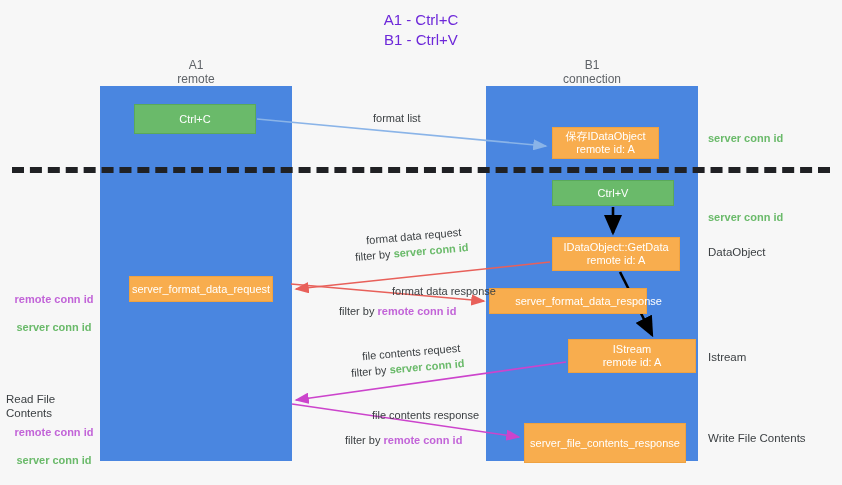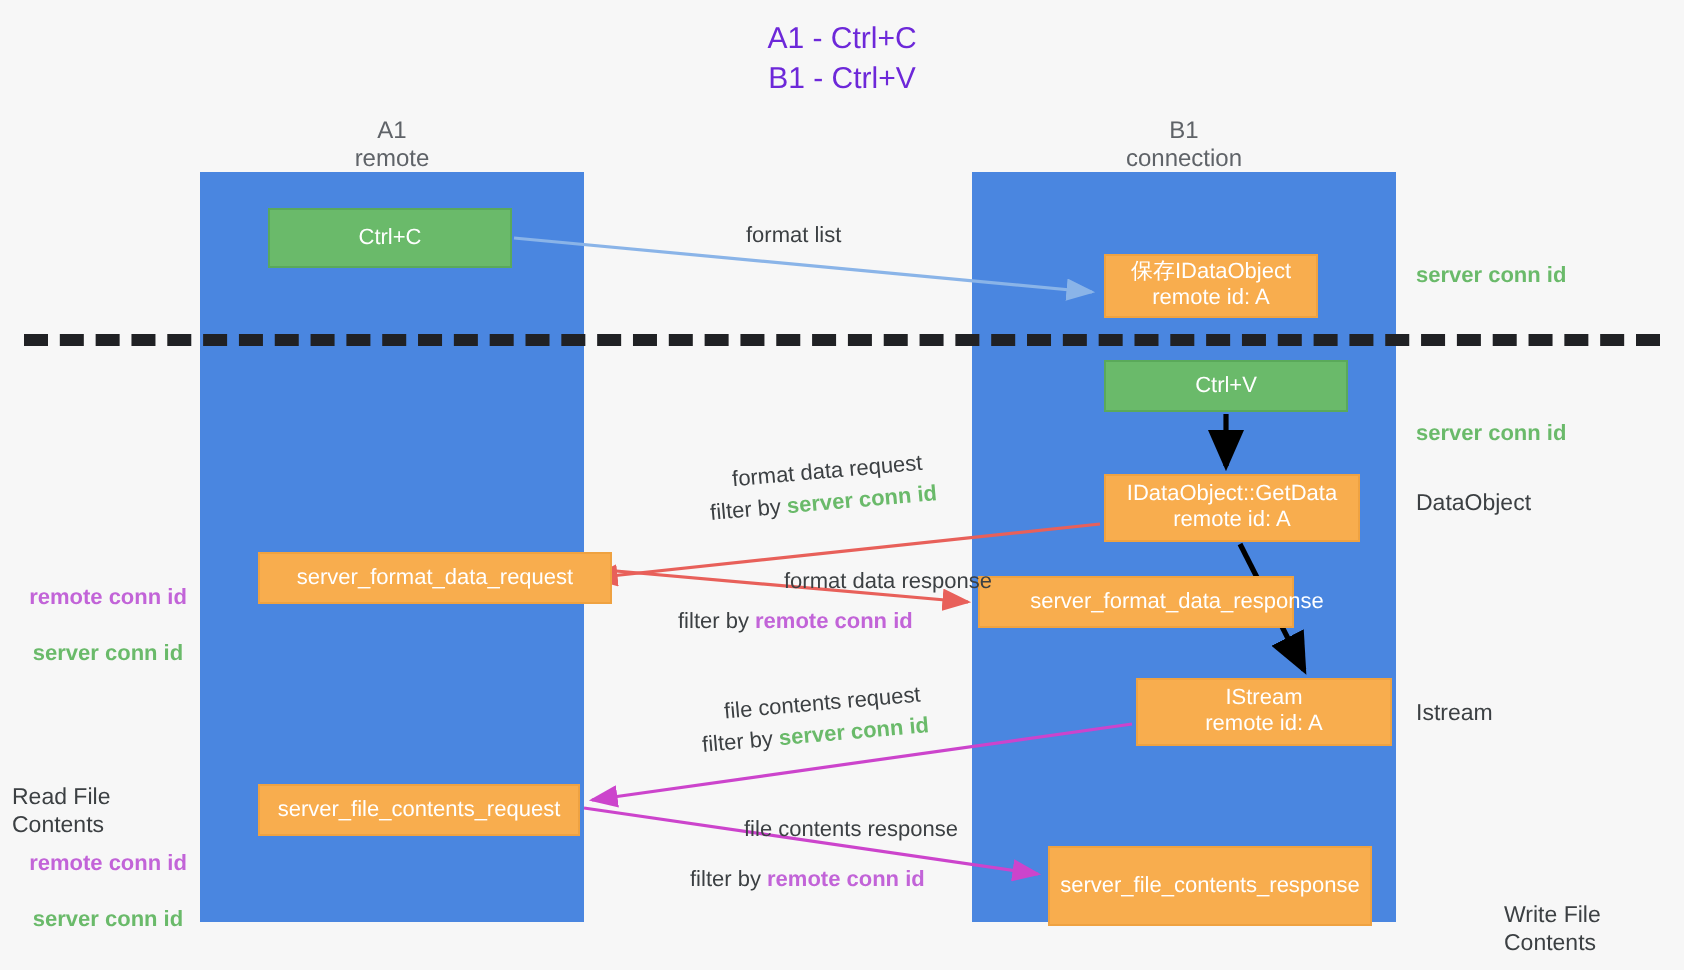--- a/index.html
+++ b/index.html
@@ -68,21 +68,21 @@
     white-space: pre-line;
     padding: 2px 4px;
   }
   .node.green { background: #6aba6a; border-color: #5aa95a; }
   .node.orange { background: #f8ad4e; border-color: #efa241; }
 
   #node-ctrl-c   { left: 134px; top: 104px; width: 122px; height: 30px; }
   #node-save-ido { left: 552px; top: 127px; width: 107px; height: 32px; }
   #node-ctrl-v   { left: 552px; top: 180px; width: 122px; height: 26px; }
   #node-getdata  { left: 552px; top: 237px; width: 128px; height: 34px; }
-  #node-fmt-req  { left: 129px; top: 276px; width: 177px; height: 26px; }
+  #node-fmt-req  { left: 129px; top: 276px; width: 144px; height: 26px; }
   #node-fmt-res  { left: 489px; top: 288px; width: 158px; height: 26px; padding-left: 45px; }
   #node-istream  { left: 568px; top: 339px; width: 128px; height: 34px; }
   #node-file-req { left: 129px; top: 392px; width: 161px; height: 26px; }
   #node-file-res { left: 524px; top: 423px; width: 162px; height: 40px; }
 
   
   #divider {
     left: 12px; top: 167px;
     width: 818px; height: 0;
     border-top: 6px dashed #202124;
@@ -95,21 +95,21 @@
     white-space: pre-line;
   }
   .green-txt  { color: #6aba6a; font-weight: bold; }
   .purple-txt { color: #c264d8; font-weight: bold; }
   .plain-txt  { color: #3c4043; }
 
   #lbl-server-1 { left: 708px; top: 131px; }
   #lbl-server-2 { left: 708px; top: 210px; }
   #lbl-dataobject { left: 708px; top: 245px; font-size: 11.5px; }
   #lbl-istream { left: 708px; top: 350px; font-size: 11.5px; }
-  #lbl-write-file { left: 708px; top: 451px; font-size: 11.5px; margin-left: 44px; }
+  #lbl-write-file { left: 708px; top: 431px; font-size: 11.5px; }
 
   #lbl-left-conn-1 {
     left: 8px; top: 278px;
     width: 92px; text-align: center;
   }
   #lbl-read-file {
     left: 6px; top: 392px;
     width: 96px; text-align: left;
     font-size: 11.5px;
   }
@@ -198,21 +198,20 @@
   <div class="abs node green" id="node-ctrl-c">Ctrl+C</div>
   <div class="abs node orange" id="node-save-ido">保存IDataObject
 remote id: A</div>
   <div class="abs node green" id="node-ctrl-v">Ctrl+V</div>
   <div class="abs node orange" id="node-getdata">IDataObject::GetData
 remote id: A</div>
   <div class="abs node orange" id="node-fmt-req">server_format_data_request</div>
   <div class="abs node orange" id="node-fmt-res">server_format_data_response</div>
   <div class="abs node orange" id="node-istream">IStream
 remote id: A</div>
-  <div class="abs node orange" id="node-file-req">server_file_contents_request</div>
   <div class="abs node orange" id="node-file-res">server_file_contents_response</div>
 
   <div class="abs" id="divider"></div>
 
   <div class="abs edge-label" id="edge-format-list">format list</div>
 
   <div class="abs edge-label" id="edge-fmt-req-1">format data request</div>
   <div class="abs edge-label" id="edge-fmt-req-2"><span>filter by </span><span class="hi-green">server conn id</span></div>
 
   <div class="abs edge-label" id="edge-fmt-res-1">format data response</div>

